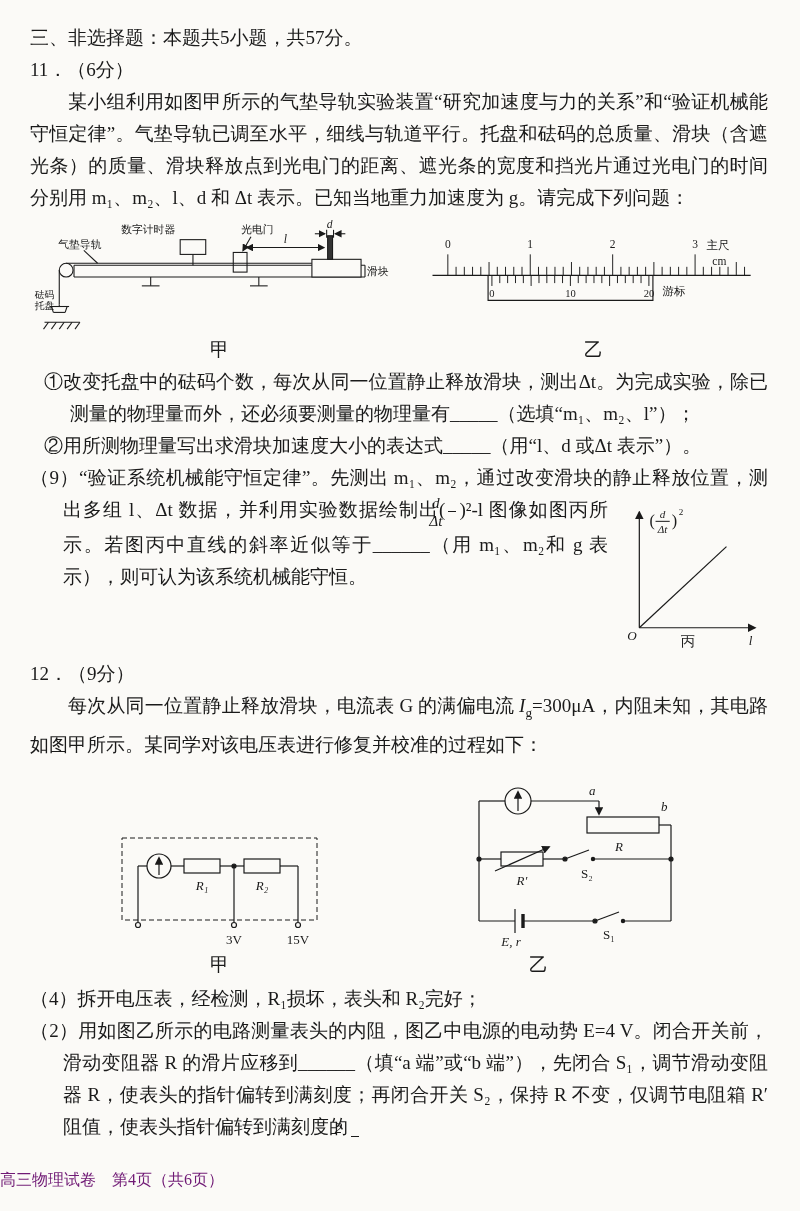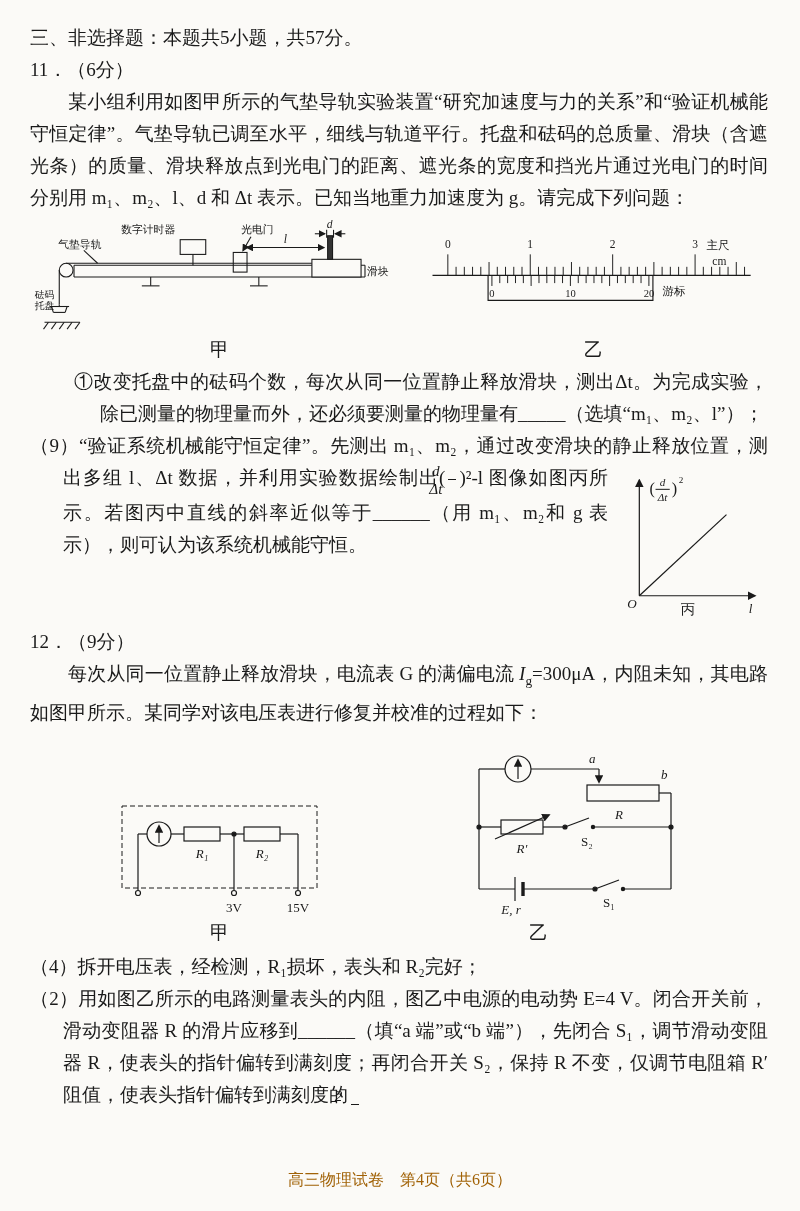--- a/index.html
+++ b/index.html
@@ -5,36 +5,36 @@
   *{margin:0;padding:0;box-sizing:border-box}
   html,body{background:#e9e9e9}
   body{width:800px;height:1211px;margin:0 auto;background:#fbfaf7;color:#1a1a1a;
        font-family:"Liberation Serif","DejaVu Serif",serif;position:relative;overflow:hidden}
   .page{padding:22px 32px 0 30px;font-size:19px;line-height:32px}
   .sec-header{font-weight:400}
   .para{text-align:justify}
   .indent{text-indent:2em}
   .hang{padding-left:57px;text-indent:-57px}
   .hang-sm{padding-left:33px;text-indent:-33px}
-  .sub{margin-left:44px;padding-left:26px;text-indent:-26px;text-align:justify}
+  .sub{margin-left:14px;padding-left:26px;text-indent:-26px;text-align:justify}
   .fig-row{display:flex;justify-content:center;align-items:flex-end;gap:14px;margin:6px 0 2px}
   .fig-row2{gap:64px;margin:10px 0 4px}
   figure{text-align:center}
   figcaption{font-size:19px;line-height:28px}
   figure svg{display:block;margin:0 auto}
   svg text{font-family:"Liberation Serif","DejaVu Serif",serif;fill:#1a1a1a}
   .var{font-style:italic}
   sub.sm{font-size:0.7em}
   .frac{display:inline-flex;flex-direction:column;vertical-align:middle;text-align:center;
         line-height:1.12;font-size:0.8em;font-style:italic;margin:0 3px}
   .frac .fnum{border-bottom:1.3px solid #1a1a1a;padding:0 4px}
   .frac .fden{padding:0 4px}
   .item3{display:flow-root}
   .fig-graph-float{float:right;width:154px;margin:2px 0 0 6px;text-indent:0}
-  .footer{position:absolute;left:0;bottom:20px;width:100%;text-align:center;font-size:16px;color:#a16207}
+  .footer{position:absolute;left:0;bottom:20px;width:100%;text-align:left;font-size:16px;color:#701a75}
 </style>
 </head>
 <body>
 
 <div class="page">
 
   <p class="para sec-header">三、非选择题：本题共5小题，共57分。</p>
   <p class="para">11．（6分）</p>
   <p class="para indent">某小组利用如图甲所示的气垫导轨实验装置“研究加速度与力的关系”和“验证机械能守恒定律”。气垫导轨已调至水平，细线与轨道平行。托盘和砝码的总质量、滑块（含遮光条）的质量、滑块释放点到光电门的距离、遮光条的宽度和挡光片通过光电门的时间分别用 m₁、m₂、l、d 和 Δt 表示。已知当地重力加速度为 g。请完成下列问题：</p>
 
@@ -184,20 +184,21 @@
         <text x="74" y="64" font-size="11" text-anchor="middle">0</text>
         <text x="156" y="64" font-size="11" text-anchor="middle">10</text>
         <text x="238" y="64" font-size="11" text-anchor="middle">20</text>
         <text x="252" y="62" font-size="12">游标</text>
       </svg>
       <figcaption>乙</figcaption>
     </figure>
   </div>
 
   <p class="para sub">①改变托盘中的砝码个数，每次从同一位置静止释放滑块，测出Δt。为完成实验，除已测量的物理量而外，还必须要测量的物理量有_____（选填“m₁、m₂、l”）；</p>
+  <p class="para sub">②用所测物理量写出求滑块加速度大小的表达式_____（用“l、d 或Δt 表示”）。</p>
 
   <div class="para hang-sm item3">
     <span>（9）“验证系统机械能守恒定律”。先测出 m₁、m₂，通过改变滑块的静止释放位置，测</span><span class="fig-graph-float"><svg width="154" height="152" viewBox="0 0 150 150">
         <defs>
           <marker id="arG" viewBox="0 0 10 10" refX="8" refY="5" markerWidth="7" markerHeight="7" orient="auto-start-reverse">
             <path d="M0,0L10,5L0,10z" fill="#1a1a1a"></path>
           </marker>
         </defs>
         <g stroke="#1a1a1a" stroke-width="1.2" fill="none">
           <line x1="24" y1="130" x2="24" y2="16" marker-end="url(#arG)"></line>

